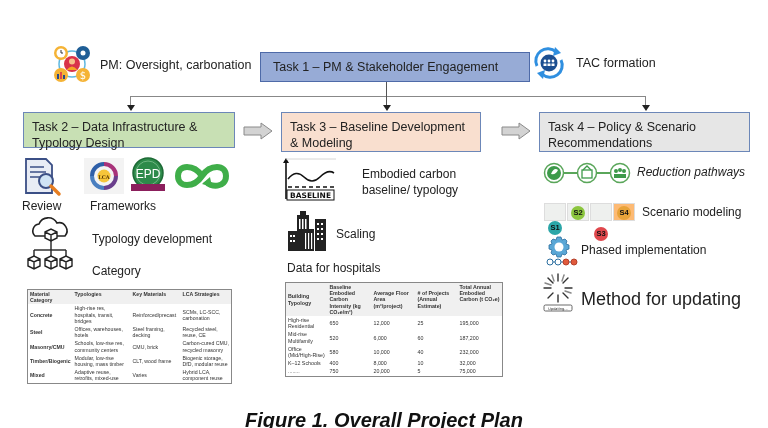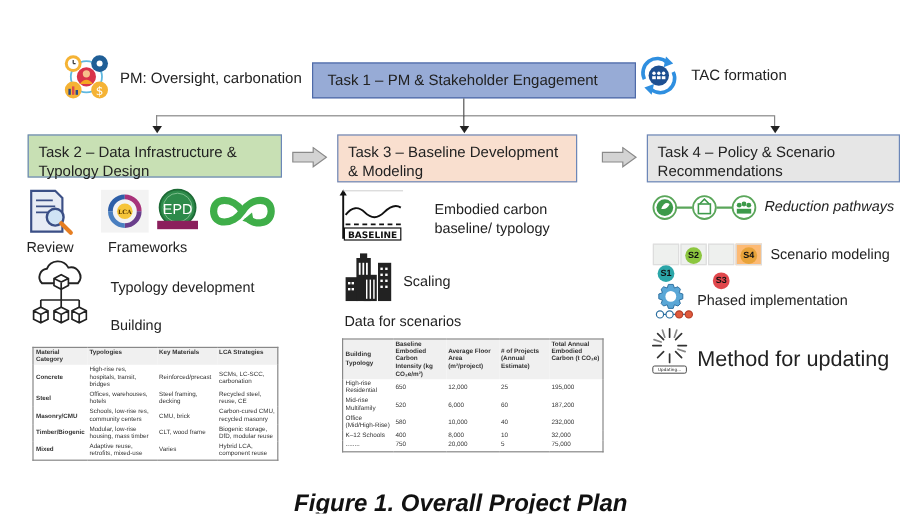--- a/index.html
+++ b/index.html
@@ -144,21 +144,21 @@
     <line x1="41" y1="34" x2="41" y2="40" stroke="#222" stroke-width="1.4"></line>
     <line x1="26" y1="34" x2="26" y2="40" stroke="#222" stroke-width="1.4"></line>
     <g fill="#fff" stroke="#222" stroke-width="1.4">
       <path d="M3 43 L9 40 L15 43 L15 50 L9 53 L3 50 Z M3 43 L9 46 L15 43 M9 46 L9 53"></path>
       <path d="M20 43 L26 40 L32 43 L32 50 L26 53 L20 50 Z M20 43 L26 46 L32 43 M26 46 L26 53"></path>
       <path d="M35 43 L41 40 L47 43 L47 50 L41 53 L35 50 Z M35 43 L41 46 L47 43 M41 46 L41 53"></path>
     </g>
   </svg>
 </div>
 <div class="lbl" style="left:92px;top:232px;font-size:12px;">Typology development</div>
-<div class="lbl" style="left:92px;top:264px;font-size:12px;">Building</div>
+<div class="lbl" style="left:92px;top:264px;font-size:12px;">Category</div>
 
 <table class="mini" style="left:27px;top:289px;width:205px;">
   <thead>
     <tr>
       <th style="width:44px;">Material Category</th>
       <th style="width:58px;">Typologies</th>
       <th style="width:50px;">Key Materials</th>
       <th>LCA Strategies</th>
     </tr>
   </thead>
@@ -234,21 +234,21 @@
       <rect x="30" y="17" width="2" height="2"></rect>
         <rect x="34" y="17" width="2" height="2"></rect>
       <rect x="30" y="22" width="2" height="2"></rect>
         <rect x="34" y="22" width="2" height="2"></rect>
       <rect x="30" y="27" width="2" height="2"></rect>
         <rect x="34" y="27" width="2" height="2"></rect>
     </g>
   </svg>
 </div>
 <div class="lbl" style="left:336px;top:227px;font-size:12px;">Scaling</div>
-<div class="lbl" style="left:287px;top:261px;font-size:12px;">Data for scenarios</div>
+<div class="lbl" style="left:287px;top:261px;font-size:12px;">Data for hospitals</div>
 
 <table class="mini" style="left:285px;top:282px;width:218px;font-size:5.3px;">
   <thead>
     <tr>
       <th style="width:42px;vertical-align:middle;">Building Typology</th>
       <th style="width:44px;">Baseline Embodied Carbon Intensity (kg CO₂e/m²)</th>
       <th style="width:44px;vertical-align:middle;">Average Floor Area (m²/project)</th>
       <th style="width:42px;vertical-align:middle;"># of Projects (Annual Estimate)</th>
       <th>Total Annual Embodied Carbon (t CO₂e)</th>
     </tr>

